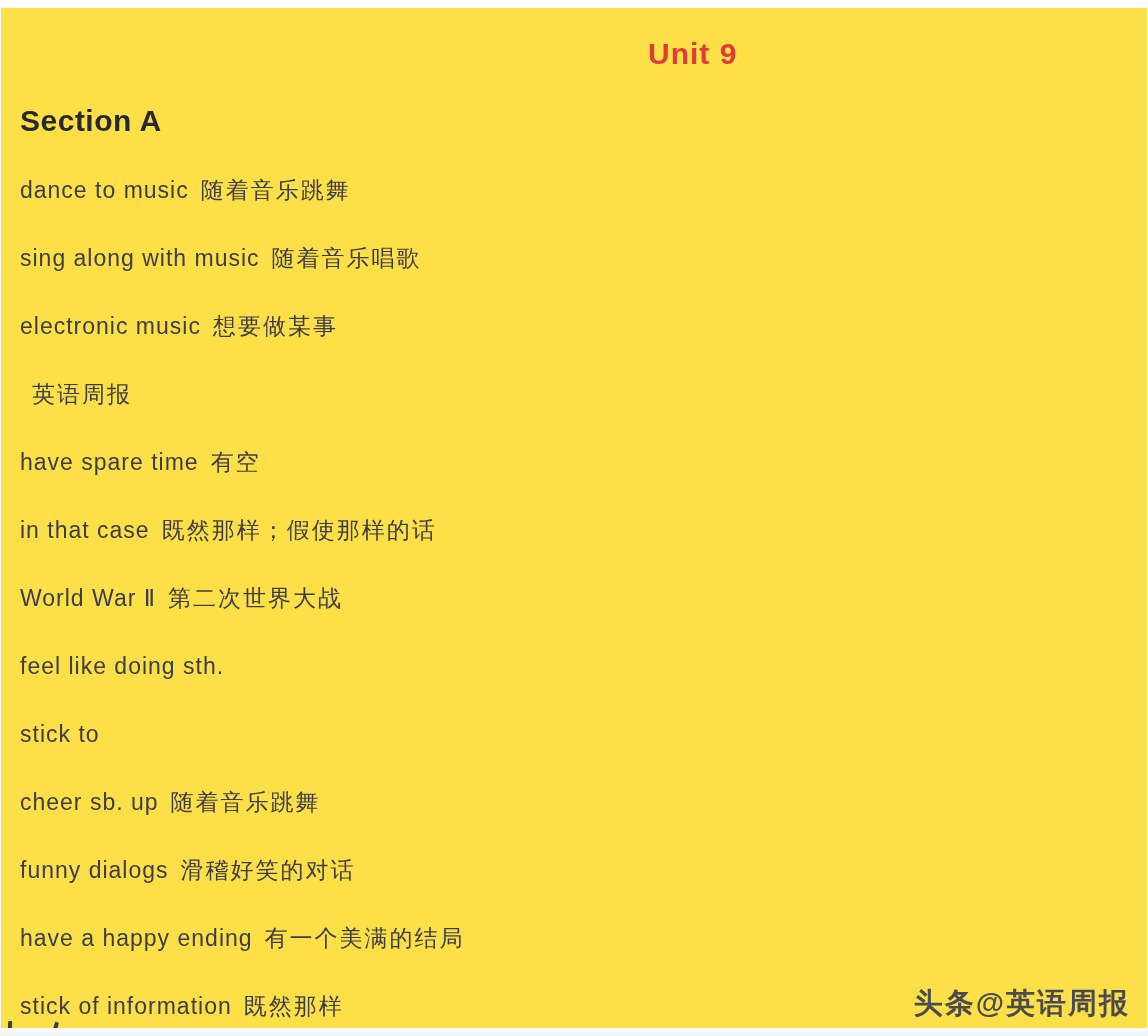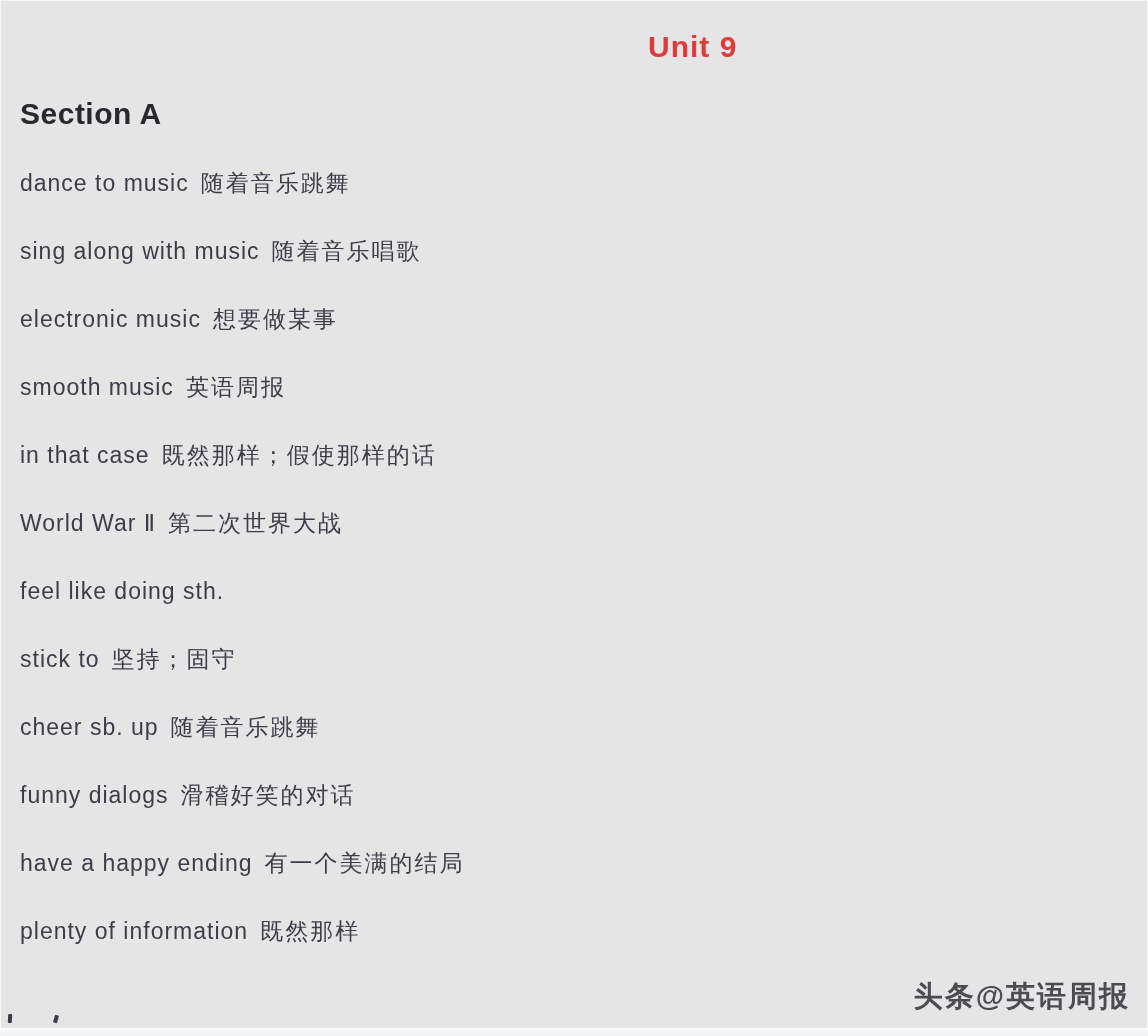--- a/index.html
+++ b/index.html
@@ -10,22 +10,23 @@
     width: 1148px;
     height: 1036px;
     background: #fdfdfe;
     overflow: hidden;
     position: relative;
     font-family: "Liberation Sans", "DejaVu Sans", sans-serif;
   }
   .page {
     position: absolute;
     inset: 0;
-    background: #e5e5e5;
+    background: #fde047;
     box-shadow: inset 0 0 0 1px #f6f7f8;
+    margin-top: 7px;
   }
   .unit-title {
     position: absolute;
     left: 648px;
     top: 30px;
     font-size: 30px;
     font-weight: bold;
     letter-spacing: 1px;
     color: #e13a3a;
     white-space: nowrap;
@@ -117,52 +118,54 @@
     </li>
     <li>
       <span>sing along with music</span>
       <span class="zh">随着音乐唱歌</span>
     </li>
     <li>
       <span>electronic music</span>
       <span class="zh">想要做某事</span>
     </li>
     <li>
-      <span>smooth music</span>
       <span class="zh">英语周报</span>
+    </li>
+    <li>
+      <span>have spare time</span>
+      <span class="zh">有空</span>
     </li>
     <li>
       <span>in that case</span>
       <span class="zh">既然那样；假使那样的话</span>
     </li>
     <li>
       <span>World War Ⅱ</span>
       <span class="zh">第二次世界大战</span>
     </li>
     <li>
       <span>feel like doing sth.</span>
     </li>
     <li>
       <span>stick to</span>
-      <span class="zh">坚持；固守</span>
     </li>
     <li>
       <span>cheer sb. up</span>
       <span class="zh">随着音乐跳舞</span>
     </li>
     <li>
       <span>funny dialogs</span>
       <span class="zh">滑稽好笑的对话</span>
     </li>
     <li>
       <span>have a happy ending</span>
       <span class="zh">有一个美满的结局</span>
     </li>
     <li>
-      <span>plenty of information</span>
+      <span>stick of information</span>
       <span class="zh">既然那样</span>
     </li>
   </ul>
 
   <div class="watermark">头条@英语周报</div>
 
   <div class="cutoff-fragment-1"></div>
   <div class="cutoff-fragment-2"></div>
   <div class="bottom-edge"></div>
 

